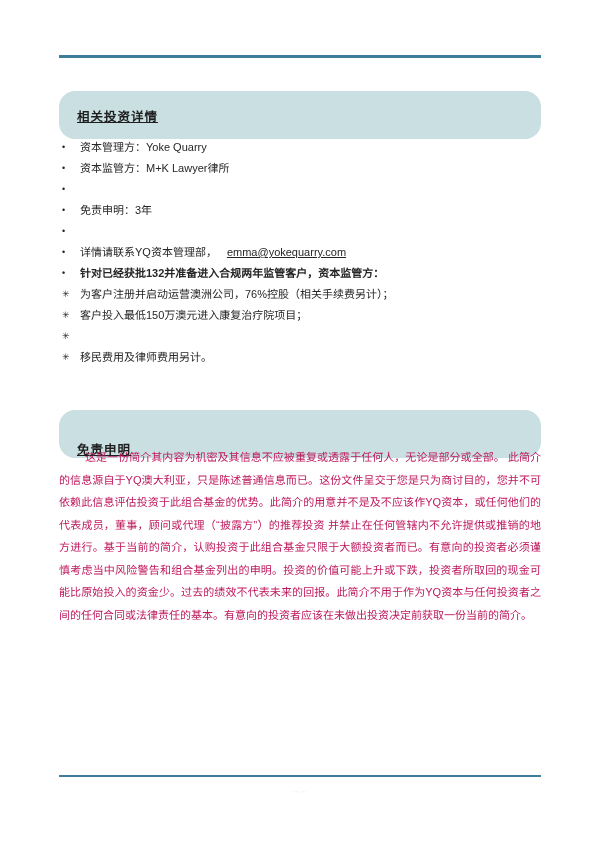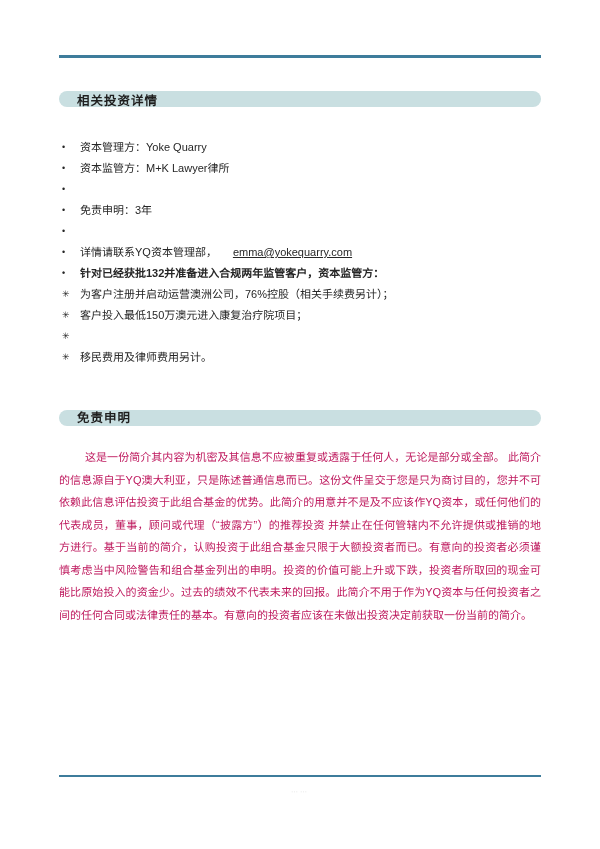--- a/index.html
+++ b/index.html
@@ -17,31 +17,32 @@
     left: 59px;
     width: 482px;
     background: #3E7C9B;
   }
   .rule-top { top: 55px; height: 3px; }
   .rule-bottom { top: 775px; height: 2px; }
   .pill {
     position: absolute;
     left: 59px;
     width: 482px;
-    height: 16px;
+    height: 48px;
     background: #C9DFE1;
     border-radius: 16px;
     display: flex;
     align-items: center;
     box-sizing: border-box;
     padding-left: 18px;
     font-size: 12.5px;
     font-weight: bold;
     letter-spacing: 1px;
     color: #1f1f1f;
+    text-decoration: underline;
   }
   .pill-details { top: 91px; }
   .pill-disclaimer { top: 410px; align-items: flex-end; }
   .detail-list {
     position: absolute;
     left: 59px;
     top: 137px;
     width: 482px;
     list-style: none;
     margin: 0;
@@ -63,21 +64,21 @@
     padding-left: 3px;
     box-sizing: border-box;
     font-size: 9px;
     line-height: 21px;
     color: #262626;
   }
   .li-bold { font-weight: bold; }
   .email-link {
     color: #262626;
     text-decoration: underline;
-    margin-left: 16px;
+    margin-left: 10px;
     cursor: pointer;
   }
   .disclaimer-body {
     position: absolute;
     left: 59px;
     top: 446px;
     width: 482px;
     font-size: 11px;
     line-height: 22.5px;
     text-align: justify;

